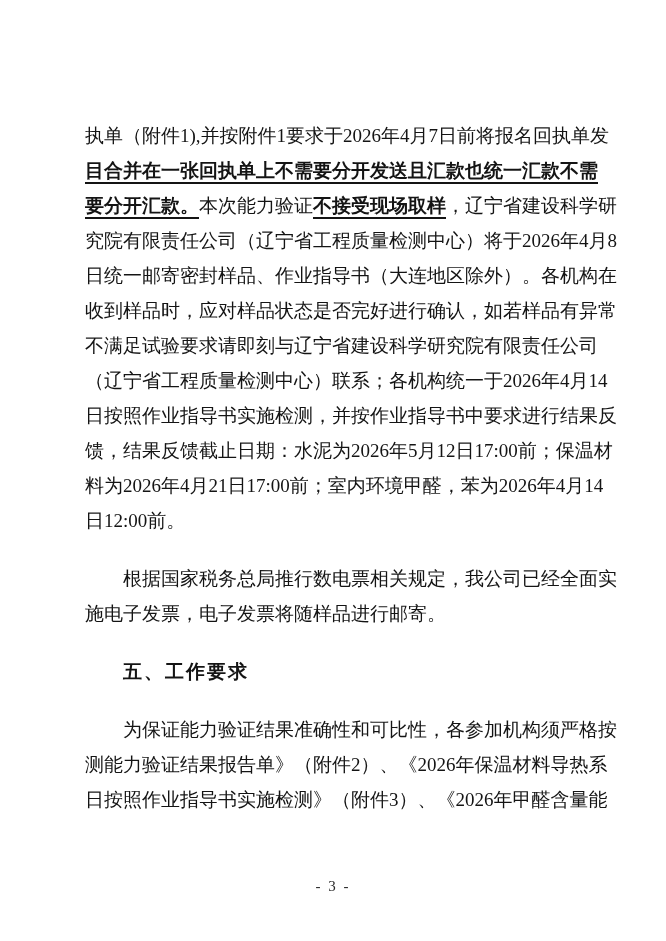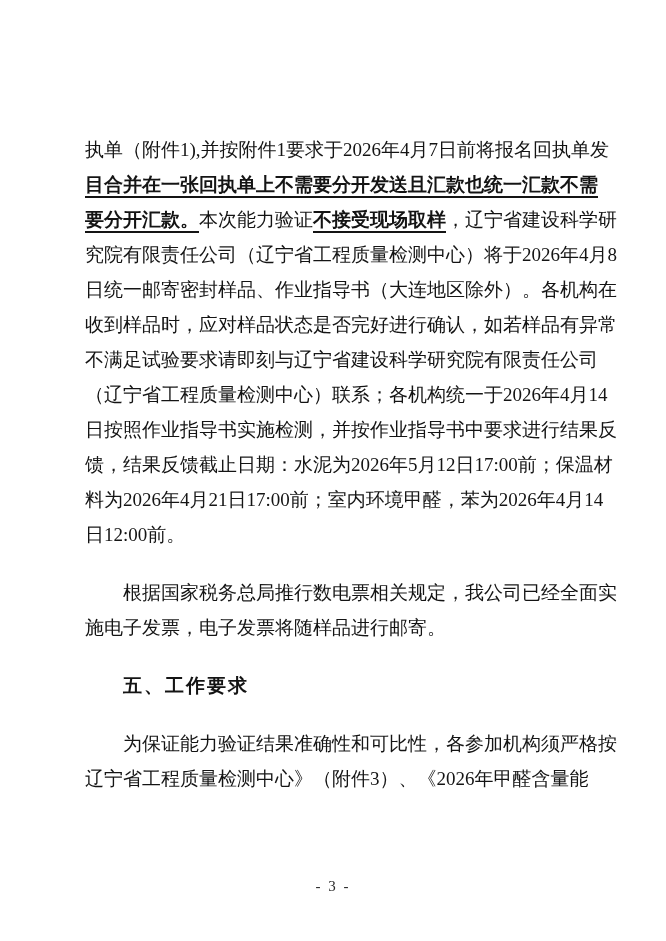--- a/index.html
+++ b/index.html
@@ -12,21 +12,21 @@
     width: 666px;
     height: 941px;
     margin: 0 auto;
     background: #ffffff;
     font-family: "Liberation Serif", "DejaVu Serif", serif;
     color: #141414;
     overflow: hidden;
   }
   .content {
     position: absolute;
-    top: 132px;
+    top: 118px;
     left: 85px;
     width: 500px;
   }
   .line {
     font-size: 19px;
     line-height: 35px;
     text-align: justify;
     text-align-last: justify;
     text-justify: inter-character;
     white-space: nowrap;
@@ -77,16 +77,17 @@
       <div class="line"><span class="run-n">不满足试验要求请即刻与辽宁省建设科学研究院有限责任公司</span></div>
       <div class="line"><span class="run-n">（辽宁省工程质量检测中心）联系；各机构统一于2026年4月14</span></div>
       <div class="line"><span class="run-n">日按照作业指导书实施检测，并按作业指导书中要求进行结果反</span></div>
       <div class="line"><span class="run-n">馈，结果反馈截止日期：水泥为2026年5月12日17:00前；保温材</span></div>
       <div class="line"><span class="run-n">料为2026年4月21日17:00前；室内环境甲醛，苯为2026年4月14</span></div>
       <div class="line para-end"><span class="run-n">日12:00前。</span></div>
       <div class="line indent"><span class="run-n">根据国家税务总局推行数电票相关规定，我公司已经全面实</span></div>
       <div class="line para-end"><span class="run-n">施电子发票，电子发票将随样品进行邮寄。</span></div>
       <div class="line indent para-end"><span class="run-b">五、工作要求</span></div>
       <div class="line indent"><span class="run-n">为保证能力验证结果准确性和可比性，各参加机构须严格按</span></div>
-      <div class="line"><span class="run-n">辽宁省工程质量检测中心》（附件3）、《2026年甲醛含量能</span></div>
+      <div class="line"><span class="run-n">测能力验证结果报告单》（附件2）、《2026年保温材料导热系</span></div>
+      <div class="line"><span class="run-n">日按照作业指导书实施检测》（附件3）、《2026年甲醛含量能</span></div>
     </div>
   <div class="footer">- 3 -</div>
 </div>
 
 </body></html>

